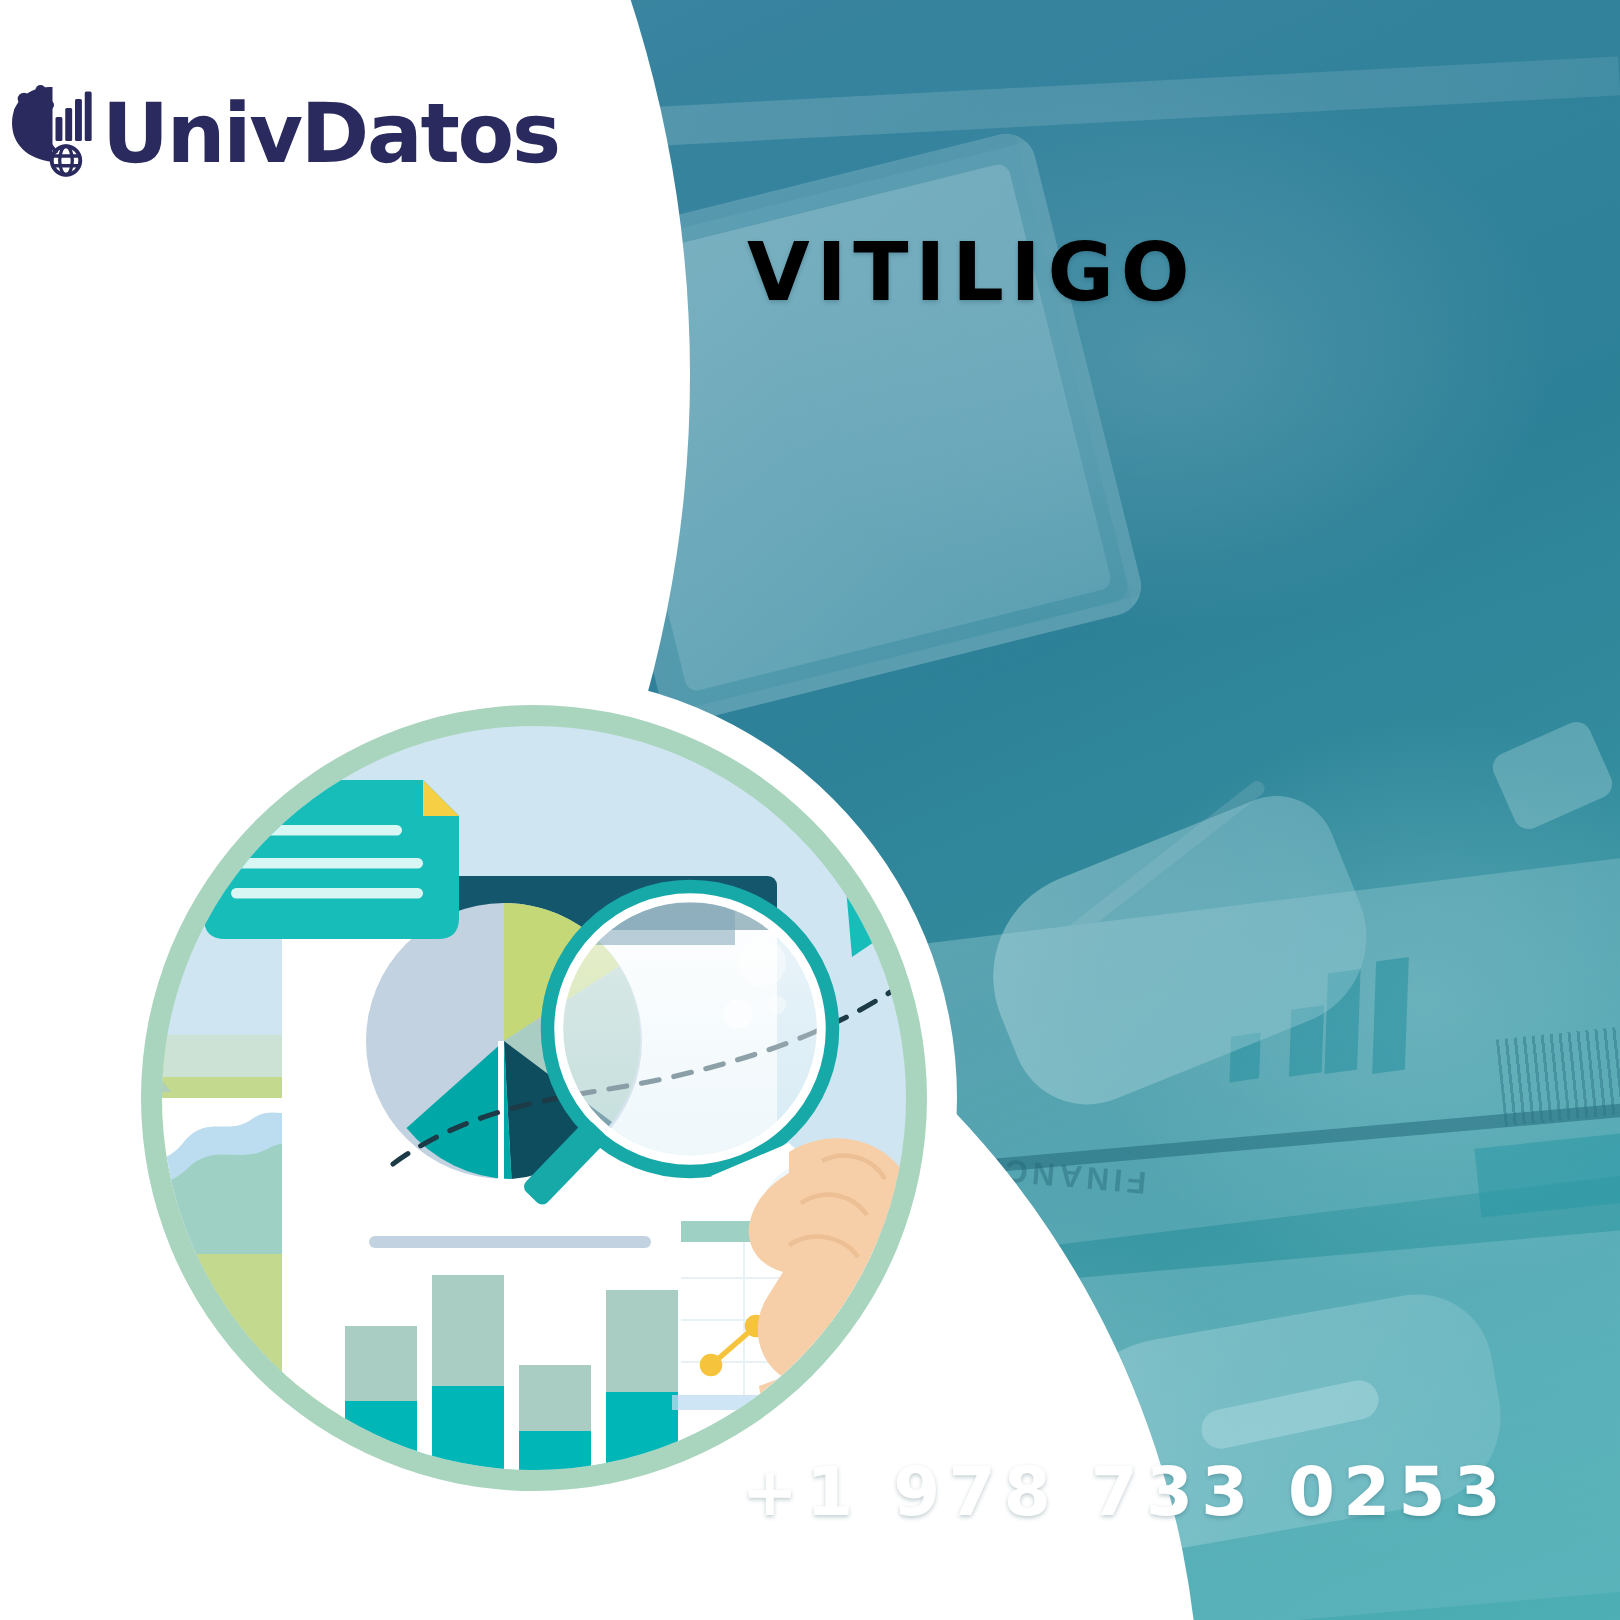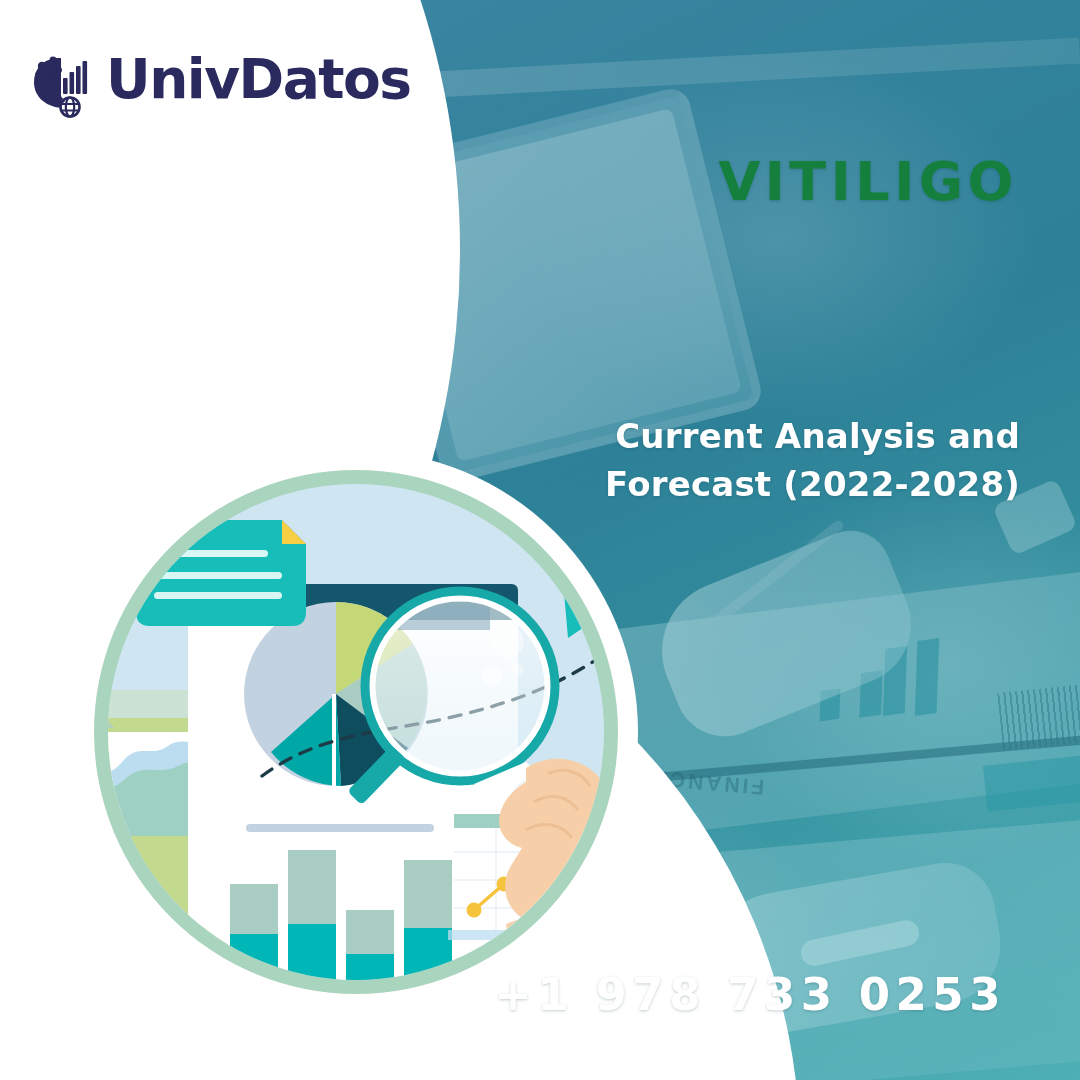--- a/index.html
+++ b/index.html
@@ -104,32 +104,32 @@
   .swoosh-top {
     left:-1160px; top:-560px; width:1620px; height:1620px;
     border-radius:50%;
   }
   .swoosh-bottom {
     left:-390px; top:556px; width:1190px; height:1190px;
     border-radius:50%;
   }
 
   
-  .logo { position:absolute; left:28px; top:52px; display:flex; align-items:flex-start; gap:12px; }
+  .logo { position:absolute; left:2px; top:52px; display:flex; align-items:center; gap:0; }
   .logo-mark { width:66px; height:74px; }
   .logo-text {
     color:#2a2a5e; font-size:55px; font-weight:bold;
     letter-spacing:-1.5px; line-height:1;
     font-family:"DejaVu Sans", sans-serif;
   }
 
   
   .headline {
     position:absolute; right:62px; top:152px; width:520px;
-    text-align:right; color:#15803d;
+    color:#000000;
   }
   .headline .ln {
     font-size:54px; font-weight:bold; line-height:1.10;
     letter-spacing:4.5px;
     font-family:"DejaVu Sans", sans-serif;
     text-shadow:0 1px 3px rgba(20,60,76,.28);
   }
   .subhead {
     position:absolute; right:60px; top:412px; width:520px;
     text-align:right; color:#ffffff;
@@ -214,24 +214,20 @@
         </g>
       </svg>
     </span>
     <span class="logo-text">UnivDatos</span>
   </div>
 
   <div class="headline">
     <div class="ln">VITILIGO</div>
   </div>
 
-  <div class="subhead">
-    <div class="sn">Current Analysis and</div>
-    <div class="sn">Forecast (2022-2028)</div>
-  </div>
 
   <div class="phone-row">
     <span class="phone-icon">
       <svg viewBox="0 0 56 56" width="56" height="56" aria-hidden="true">
         <circle cx="28" cy="28" r="24.5" fill="none" stroke="#ffffff" stroke-width="3"></circle>
         <path d="M19.0 15.6 C21.6 13.6 24.4 15.0 25.7 17.3 L27.4 20.3 C28.2 21.7 27.8 23.1 26.6 24.0 L24.6 25.5 C24.2 27.6 26.0 31.0 28.3 33.2 C30.6 35.4 33.4 36.4 35.0 35.9 L36.5 33.9 C37.4 32.7 38.8 32.3 40.2 33.1 L43.2 34.8 C45.5 36.1 46.9 38.9 44.9 41.5 C43.0 43.9 39.6 44.2 35.9 42.6 C31.1 40.5 25.2 36.0 21.4 31.2 C17.8 26.7 16.3 21.5 16.9 19.0 C17.2 17.6 18.0 16.4 19.0 15.6 Z" fill="#ffffff"></path>
       </svg>
     </span>
     <span class="phone-num">+1 978 733 0253</span>
   </div>

